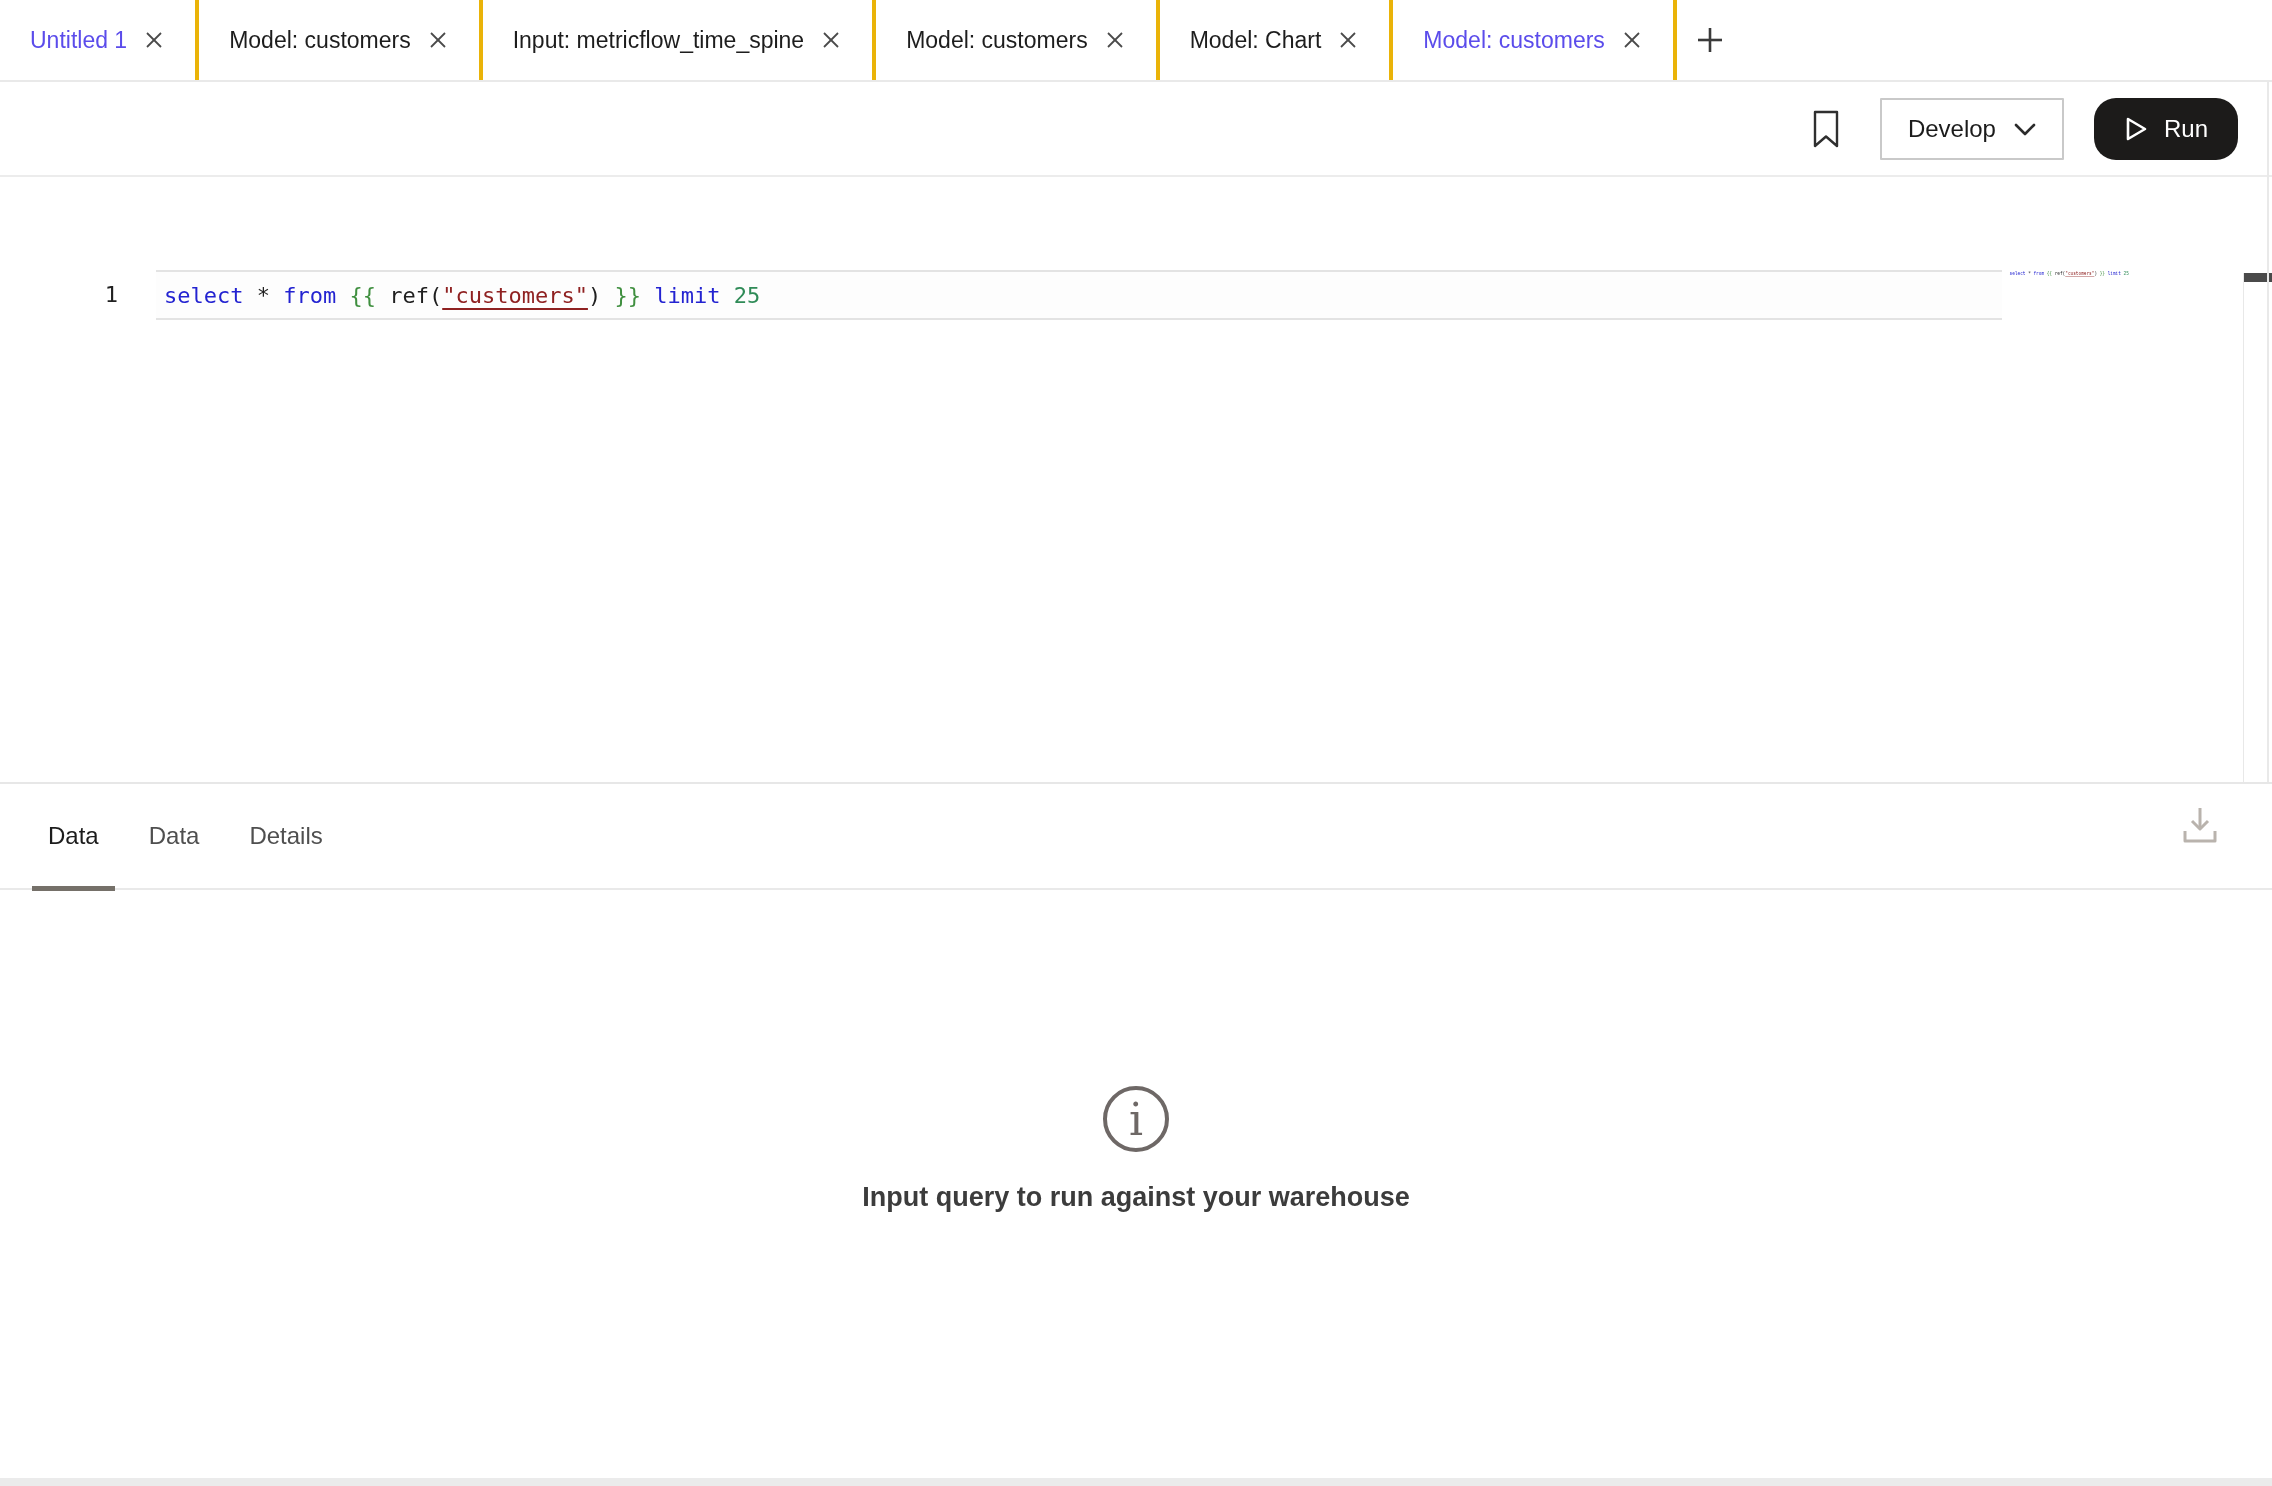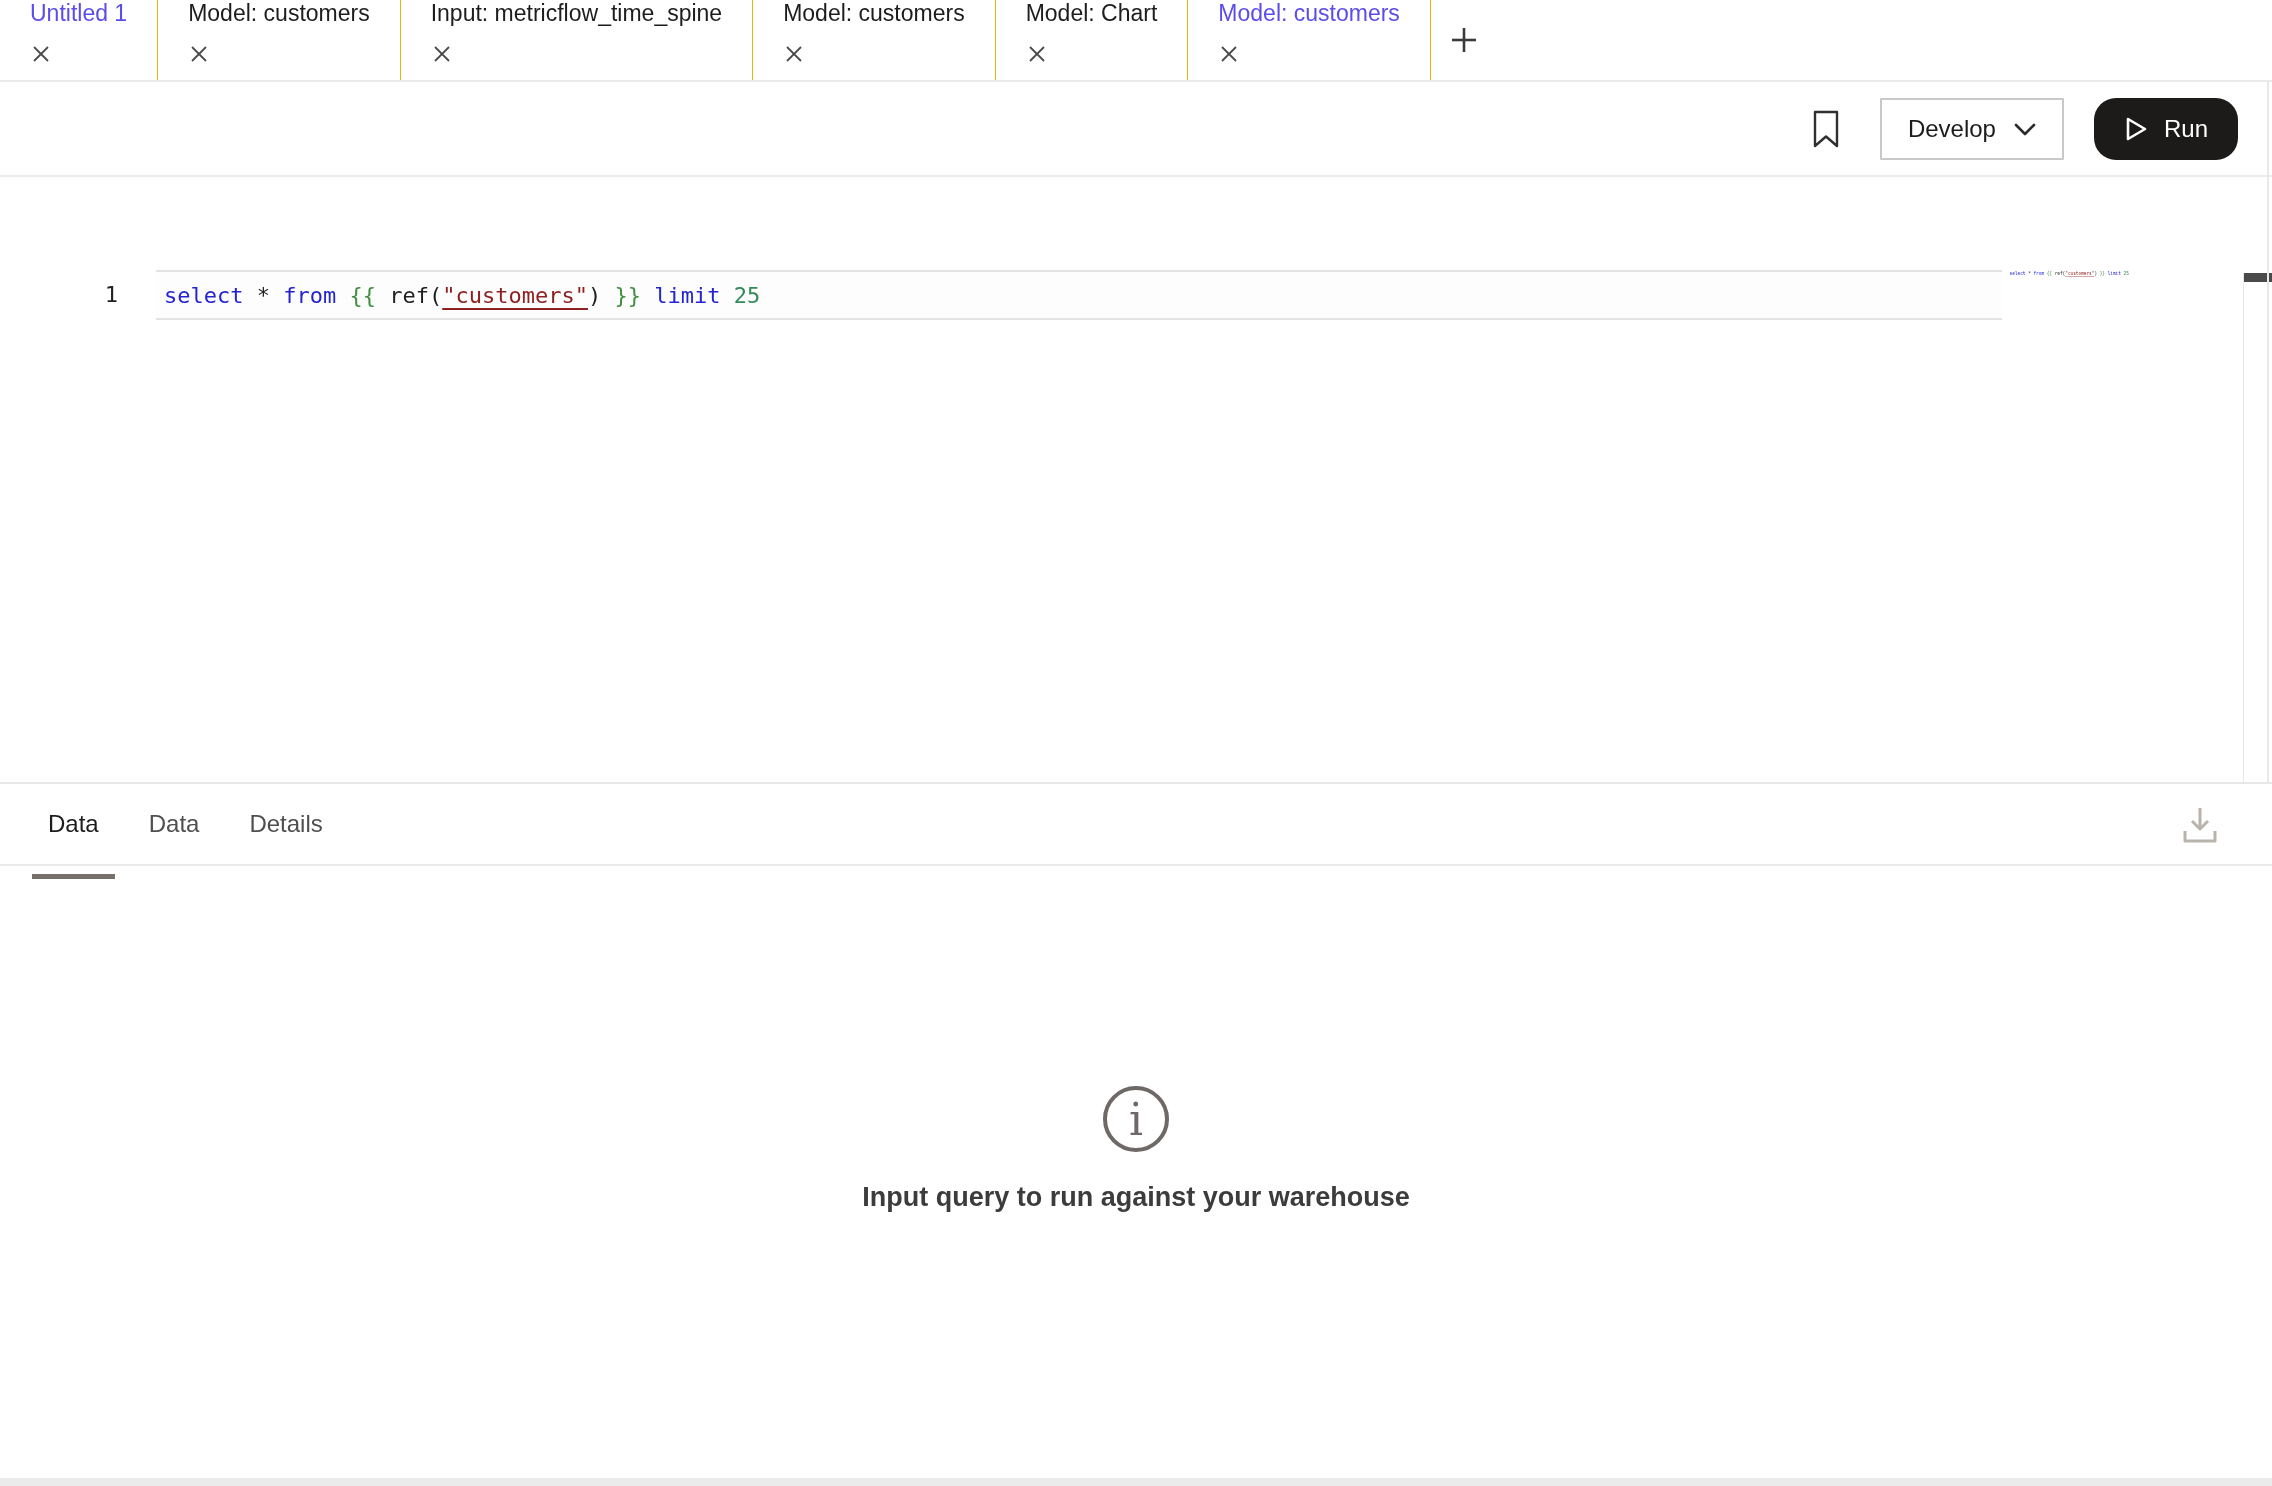--- a/index.html
+++ b/index.html
@@ -8,22 +8,22 @@
   .app {
     position:relative; width:2272px; height:1486px; background:#fff; overflow:hidden;
   }
 
   
   .tabbar {
     position:absolute; left:0; top:0; width:2272px; height:82px;
     display:flex; align-items:stretch; border-bottom:2px solid #e9e9e9; background:#fff;
   }
   .tab {
-    display:flex; gap:16px; padding:0 30px;
-    border-right:1px solid #eab308; background:#fff; cursor:pointer; white-space:nowrap;flex-direction:column;
+    display:flex; align-items:center; gap:16px; padding:0 30px;
+    border-right:4px solid #eab308; background:#fff; cursor:pointer; white-space:nowrap;
   }
   .tab-label { font-size:23px; color:#1d1d1d; }
   .tab.accent .tab-label { color:var(--accent,#5b4ceb); }
   .tab .close-x { width:22px; height:22px; flex:none; }
   .newtab-btn {
     width:66px; display:flex; align-items:center; justify-content:center;
     background:#fff; border:none; cursor:pointer;
   }
 
   
@@ -98,21 +98,21 @@
   .scrolltrack {
     position:absolute; left:2243px; top:96px; width:29px; height:509px;
     border-left:1px solid #e8e8e8; background:#fff;
   }
   .scrollthumb { position:absolute; left:0; top:0; width:29px; height:9px; background:#4a4a4a; }
   .right-border { position:absolute; left:2267px; top:82px; width:2px; height:1396px; background:#e9e9e9; }
 
   
   .results-panel { position:absolute; left:0; top:782px; width:2272px; height:696px; border-top:2px solid #e7e7e7; background:#fff; }
   .results-tabs {
-    position:relative; height:82px; display:flex; align-items:center; gap:18px;
+    position:relative; height:106px; display:flex; align-items:center; gap:18px;
     padding-left:32px; border-bottom:2px solid #e9e9e9;
   }
   .rtab {
     position:relative; height:106px; display:flex; align-items:center; padding:0 16px;
     font-size:24px; color:#4f4f4f; cursor:pointer; background:none; border:none;
     font-family:"Liberation Sans",sans-serif;
   }
   .rtab.active { color:#1c1c1c; font-weight:500; }
   .rtab.active::after {
     content:""; position:absolute; left:0; right:0; bottom:-2px; height:5px; background:#757069;

